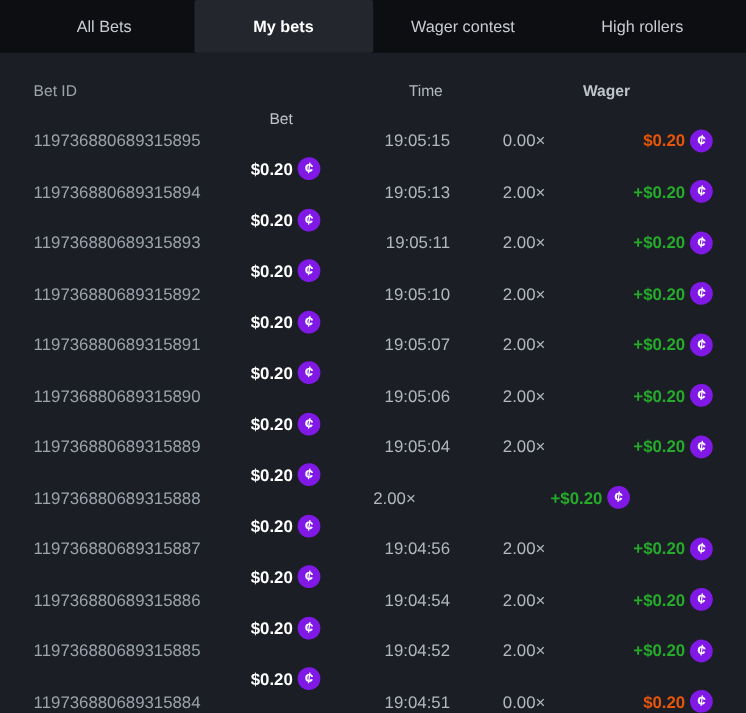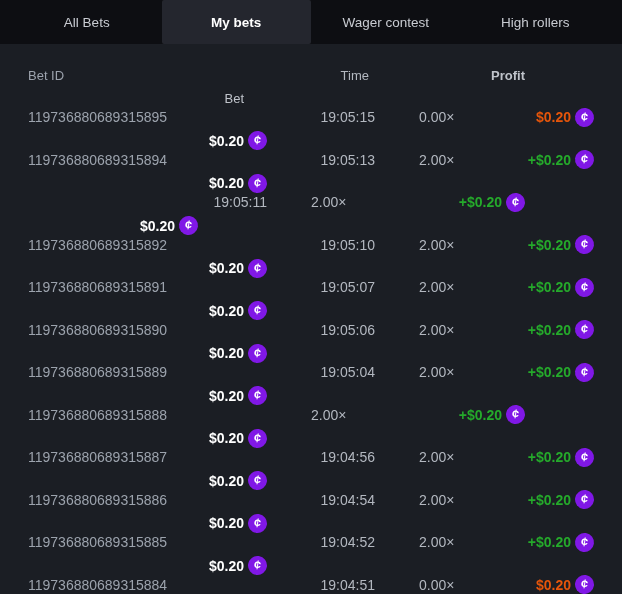--- a/index.html
+++ b/index.html
@@ -62,21 +62,21 @@
     <button class="tab">All Bets</button>
     <button class="tab active">My bets</button>
     <button class="tab">Wager contest</button>
     <button class="tab">High rollers</button>
   </div>
 
 <div class="grid-cols thead">
   <span class="th c-id">Bet ID</span>
   <span class="th c-bet">Bet</span>
   <span class="th c-time">Time</span>
-  <span class="th c-profit">Profit</span>
+  <span class="th c-profit">Wager</span>
 </div>
 
 <div>
     <div class="grid-cols row">
       <span class="cell c-id">119736880689315895</span>
       <span class="cell c-bet">
         <b class="amt">$0.20</b>
         <span class="coin">¢</span>
       </span>
       <span class="cell c-time">19:05:15</span>
@@ -93,20 +93,21 @@
         <span class="coin">¢</span>
       </span>
       <span class="cell c-time">19:05:13</span>
       <span class="cell c-payout">2.00×</span>
       <span class="cell c-profit win">
         <b>+$0.20</b>
         <span class="coin">¢</span>
       </span>
     </div>
     <div class="grid-cols row">
+      <span class="cell c-id">119736880689315893</span>
       <span class="cell c-bet">
         <b class="amt">$0.20</b>
         <span class="coin">¢</span>
       </span>
       <span class="cell c-time">19:05:11</span>
       <span class="cell c-payout">2.00×</span>
       <span class="cell c-profit win">
         <b>+$0.20</b>
         <span class="coin">¢</span>
       </span>

